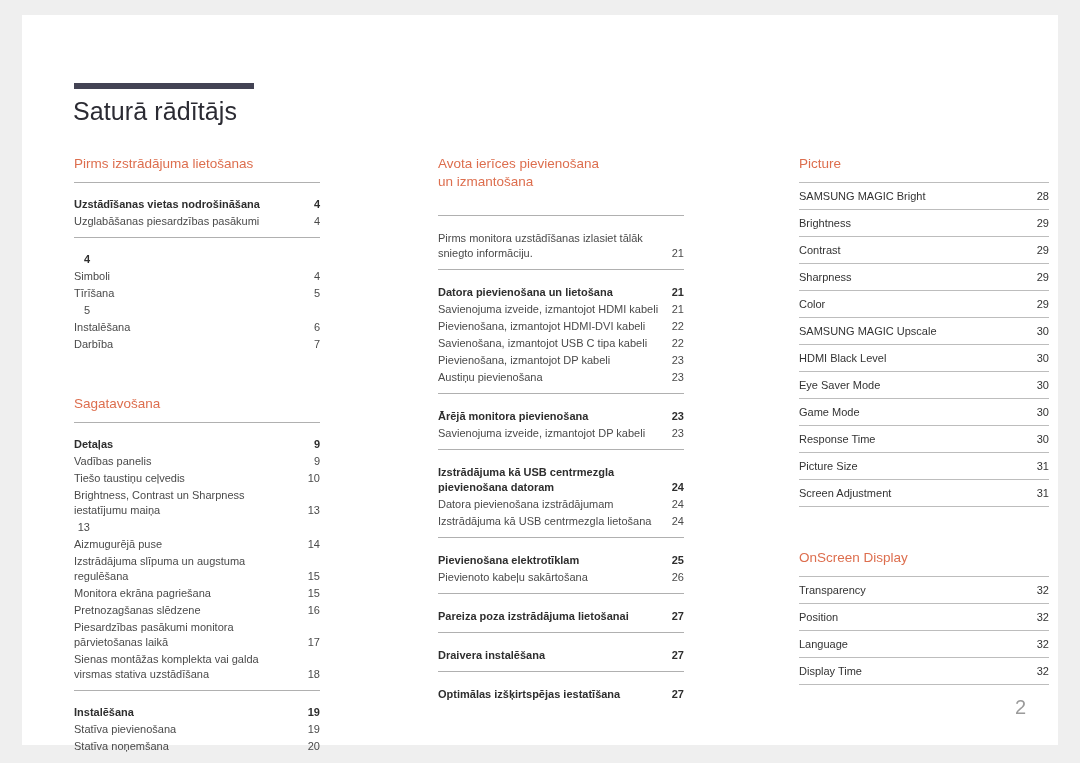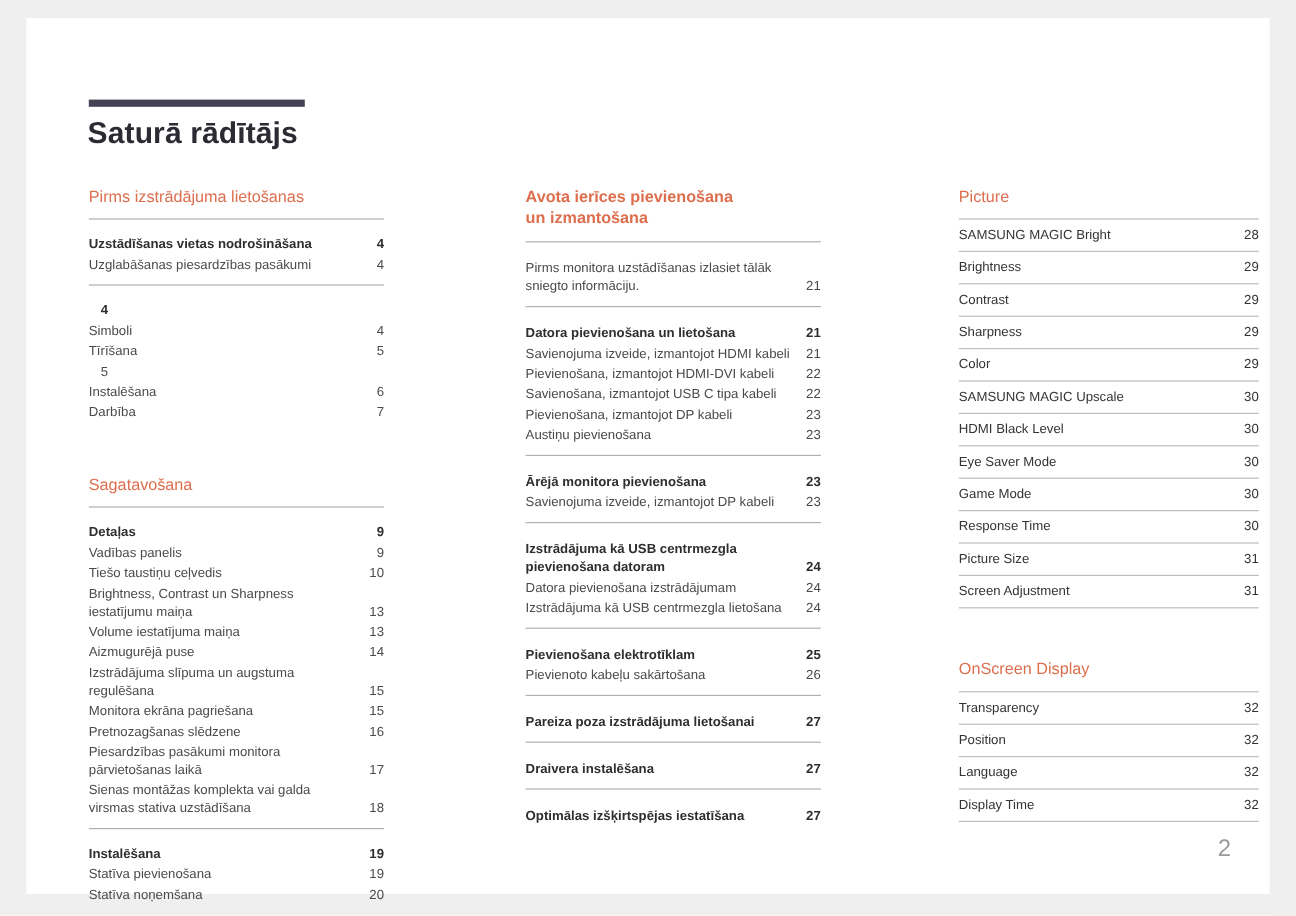--- a/index.html
+++ b/index.html
@@ -27,21 +27,21 @@
     top: 68px;
     width: 180px;
     height: 6px;
     background: #434354;
   }
   .page-title {
     position: absolute;
     left: 51px;
     top: 82px;
     font-size: 25px;
-    font-weight: 700;
+    font-weight: 400;
     color: #2b2b33;
     letter-spacing: 0.1px;
   }
   .columns {
     position: absolute;
     left: 0;
     top: 140px;
     width: 100%;
   }
   .col {
@@ -53,21 +53,21 @@
   .col-3 { left: 777px; width: 250px; }
 
   .sec-title {
     color: #dd6e4e;
     font-size: 13.5px;
     font-weight: 400;
     line-height: 18px;
     margin: 0 0 9px 0;
     white-space: pre-line;
   }
-  .sec-title.two-line { margin-bottom: 10px; font-weight: bold; }
+  .sec-title.two-line { margin-bottom: 24px; }
   .sec-gap { height: 42px; }
 
   .group {
     border-top: 1px solid #b6b6b6;
   }
   .group.first {
     border-top: 1px solid #9a9a9a;
   }
 
   .row {
@@ -185,21 +185,20 @@
           </div>
           <div class="row">
             <span class="label">Tiešo taustiņu ceļvedis</span>
             <span class="pg">10</span>
           </div>
           <div class="row">
             <span class="label">Brightness, Contrast un Sharpness iestatījumu maiņa</span>
             <span class="pg">13</span>
           </div>
           <div class="row">
-            <span class="label">Volume iestatījuma maiņa</span>
             <span class="pg">13</span>
           </div>
           <div class="row">
             <span class="label">Aizmugurējā puse</span>
             <span class="pg">14</span>
           </div>
           <div class="row">
             <span class="label">Izstrādājuma slīpuma un augstuma regulēšana</span>
             <span class="pg">15</span>
           </div>

